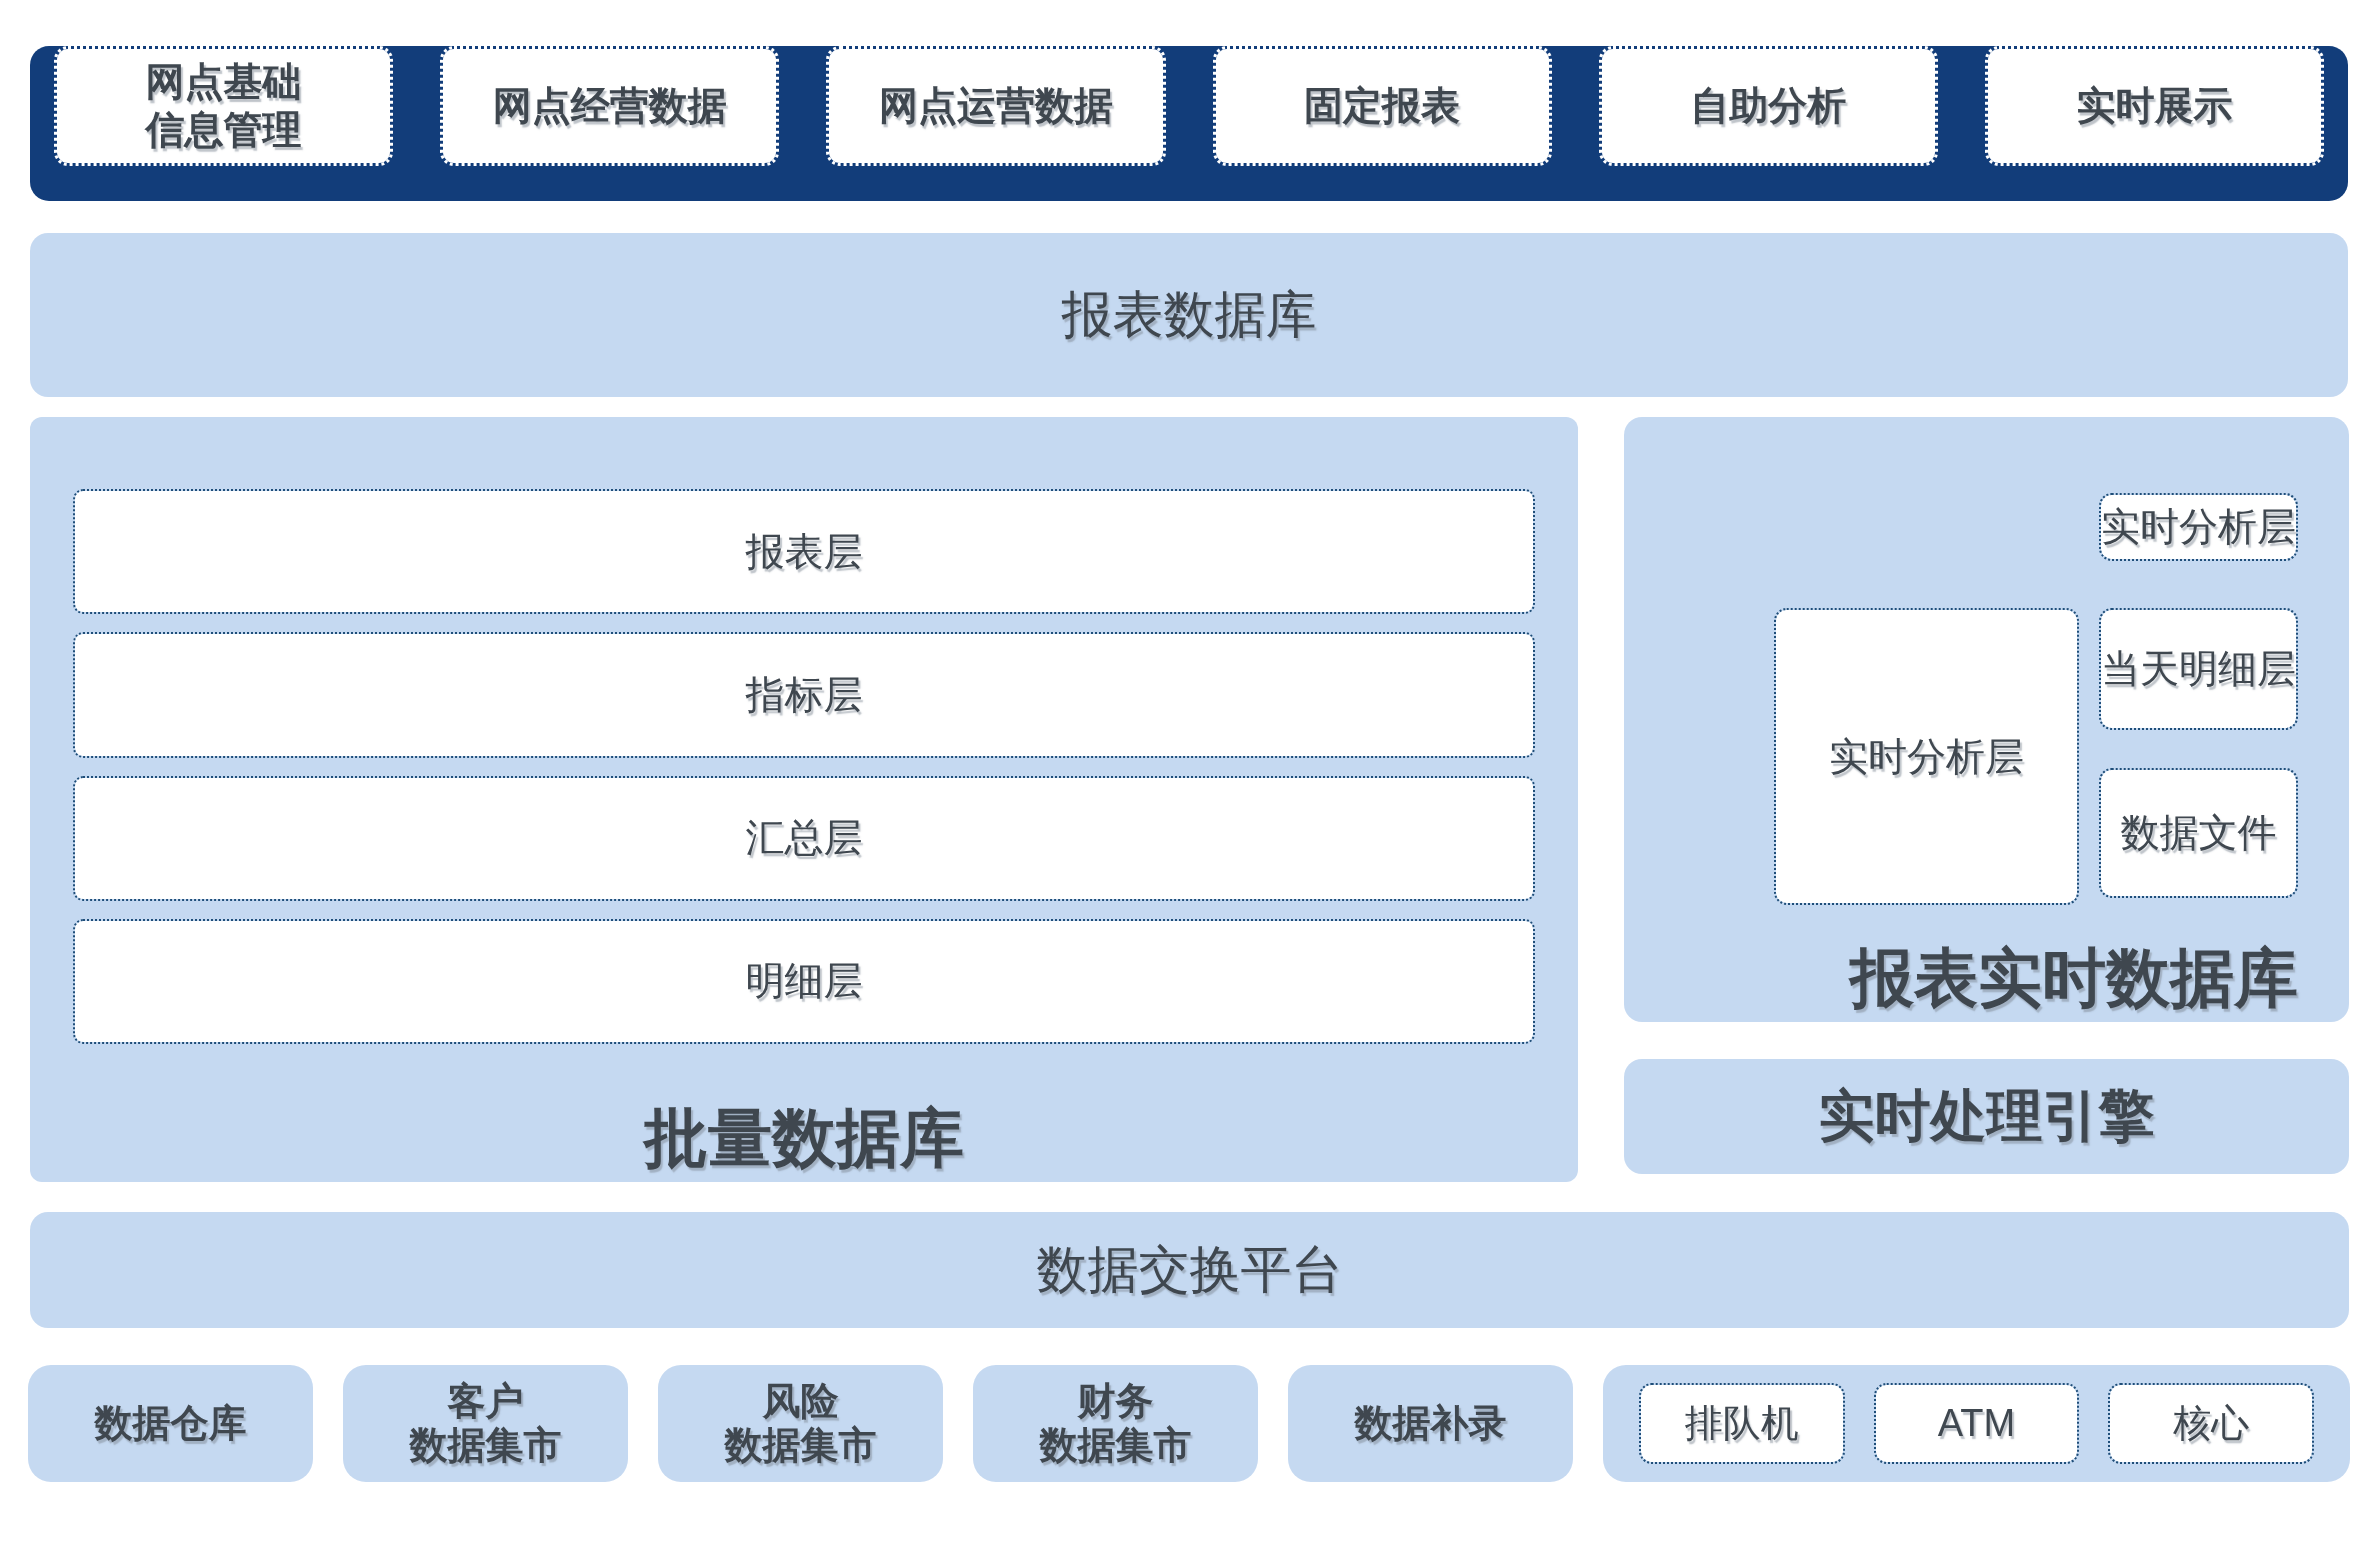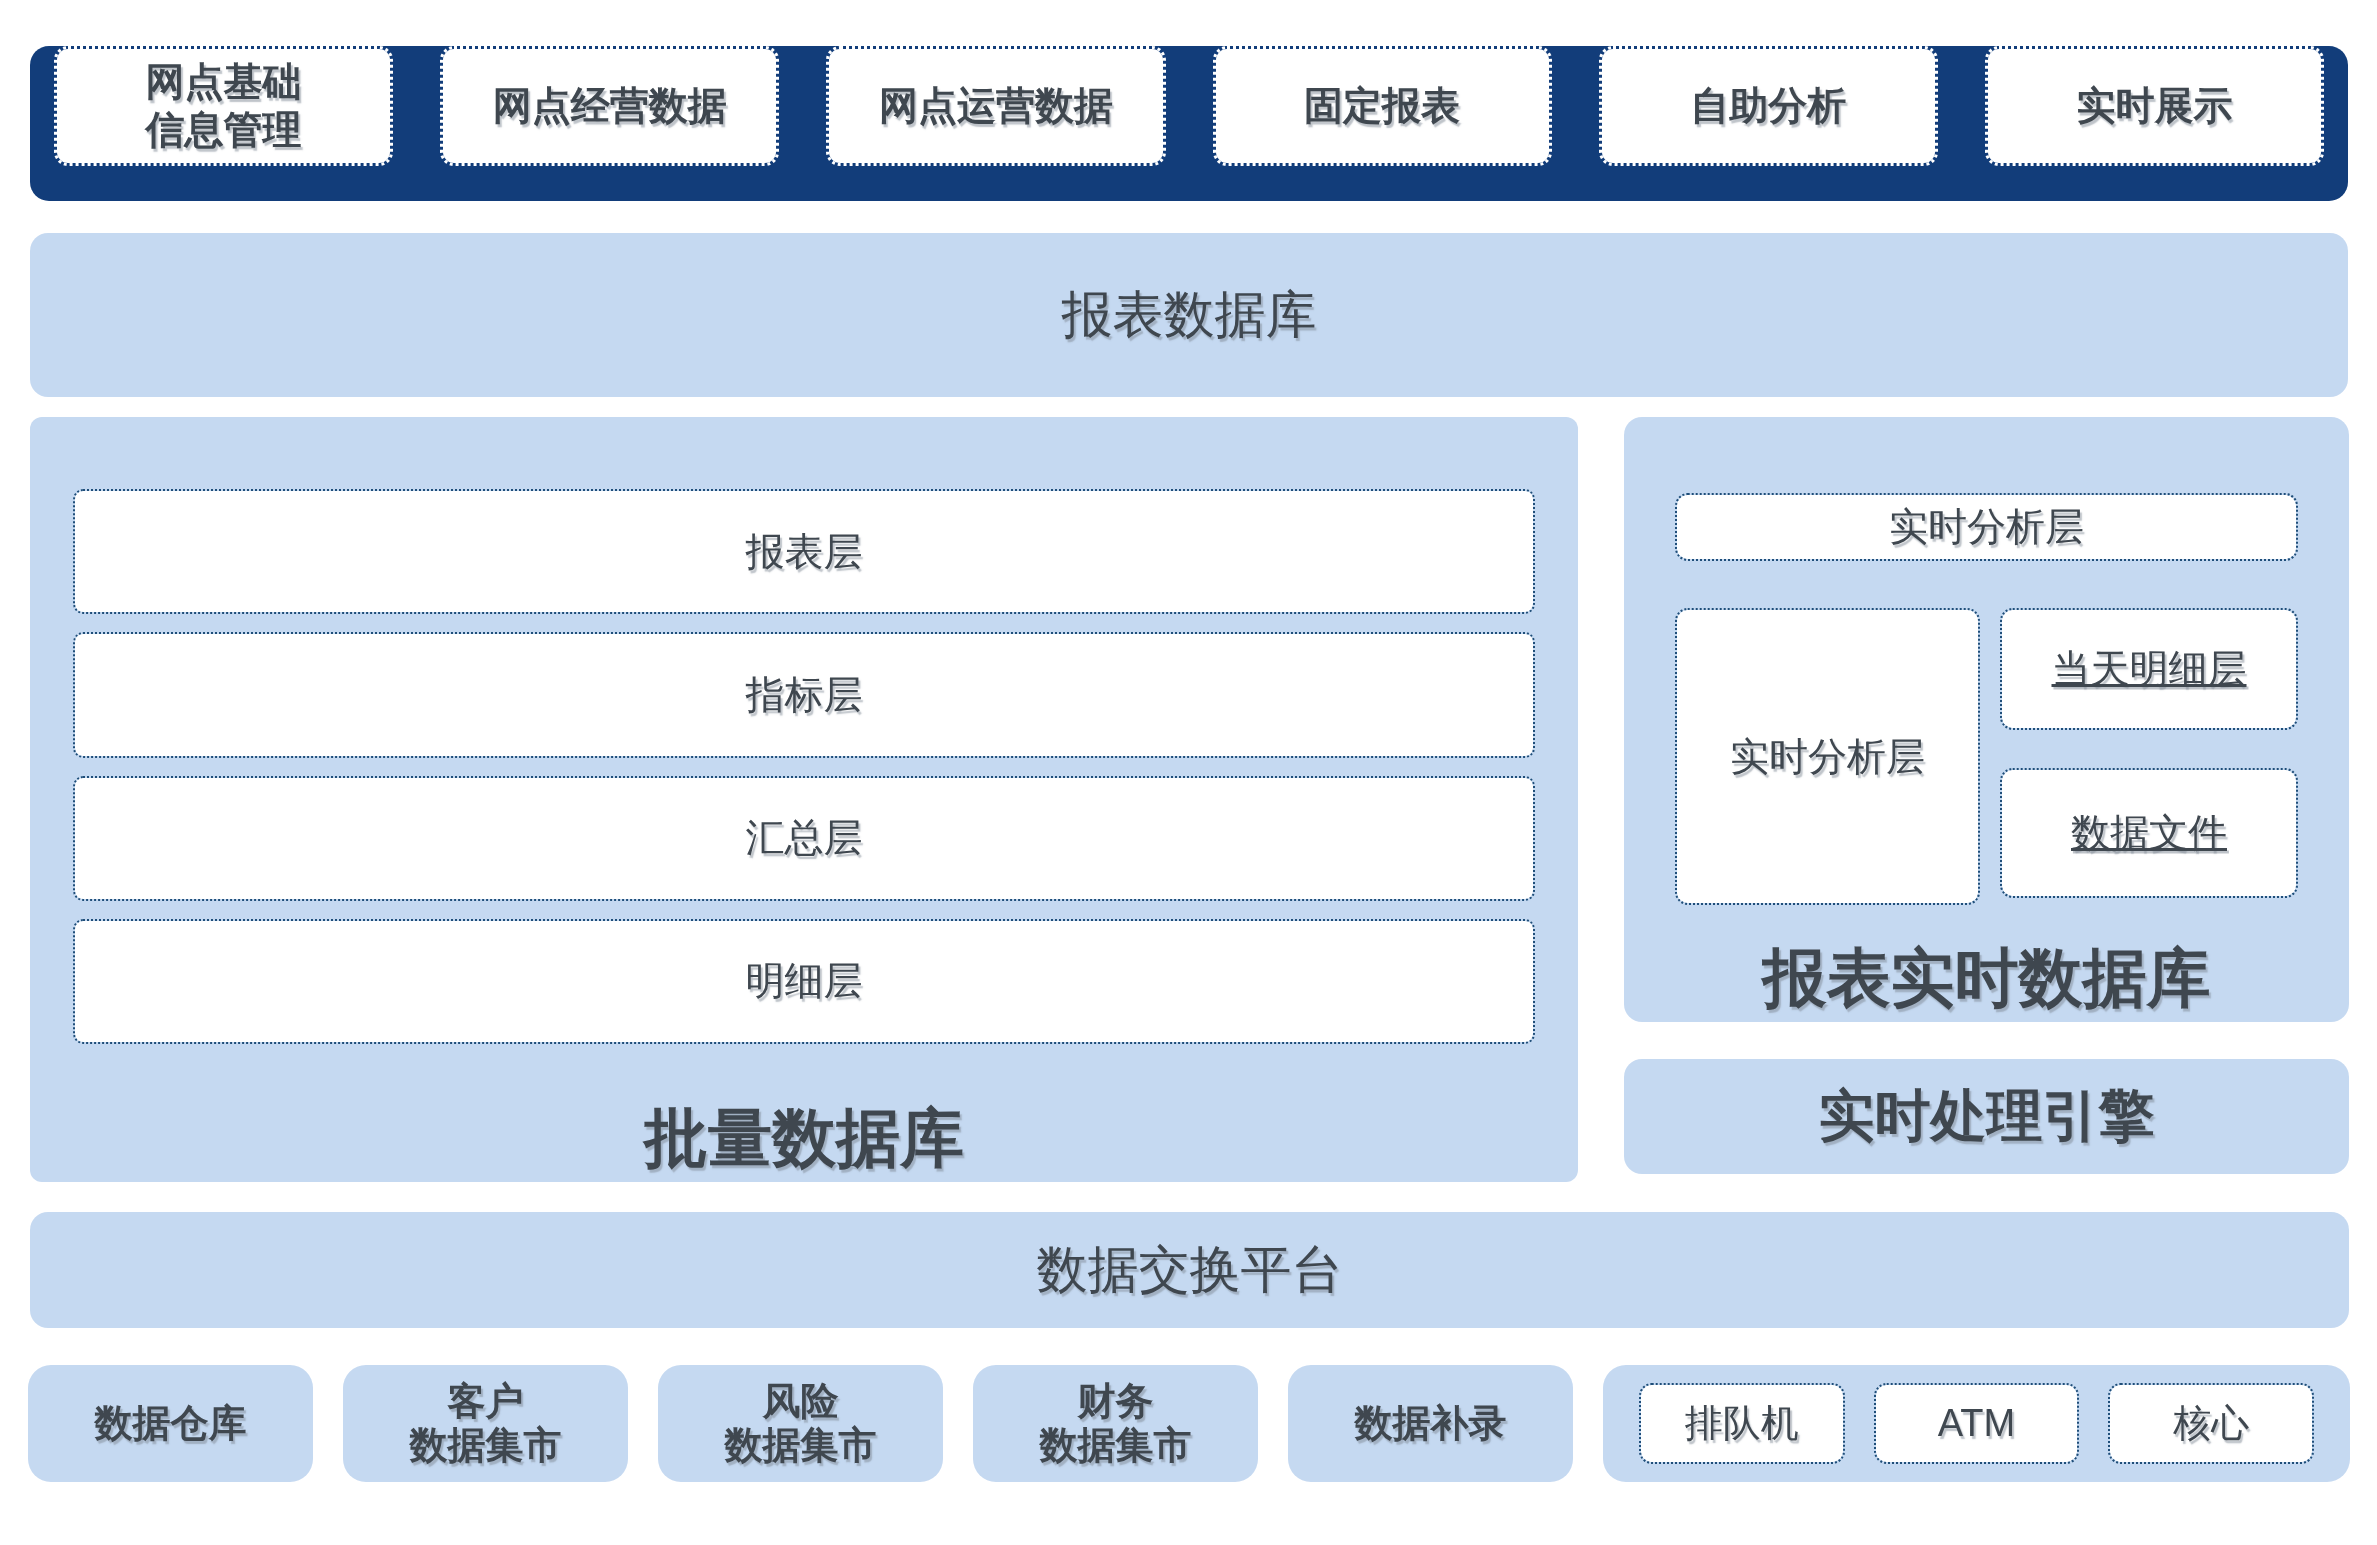--- a/index.html
+++ b/index.html
@@ -57,26 +57,26 @@
   .panel-batch .row{height:124px;margin-bottom:18px;}
   .panel-title{
     text-align:center;font-size:64px;font-weight:700;margin-top:33px;
   }
 
   
   .panel-rt{
     position:absolute;left:1624px;top:417px;width:725px;height:605px;
     background:#C5D9F1;border-radius:18px;
     padding:76px 51px 0 51px;box-sizing:border-box;
-    display:flex;flex-direction:column;
+    display:flex;flex-direction:column;align-items:flex-end;
   }
   .panel-rt .topbox{height:126px;border-radius:12.7px;}
   .panel-rt .lower{display:flex;gap:20px;margin-top:47px;}
   .panel-rt .tallbox{width:301px;height:293px;border-radius:12.7px;flex:0 0 auto;}
-  .panel-rt .rcol{flex:1;display:flex;flex-direction:column;gap:38px;text-decoration:underline;}
+  .panel-rt .rcol{flex:1;display:flex;flex-direction:column;gap:38px;}
   .panel-rt .rcol .wbox:first-child{height:118px;border-radius:12.7px;}
   .panel-rt .rcol .wbox:last-child{height:126px;border-radius:12.7px;}
   .panel-rt .panel-title{margin-top:30px;}
 
   
   .bottomrow{
     position:absolute;left:28px;top:1365px;width:2322px;height:117px;
     display:flex;gap:30px;
   }
   .srcbox{

